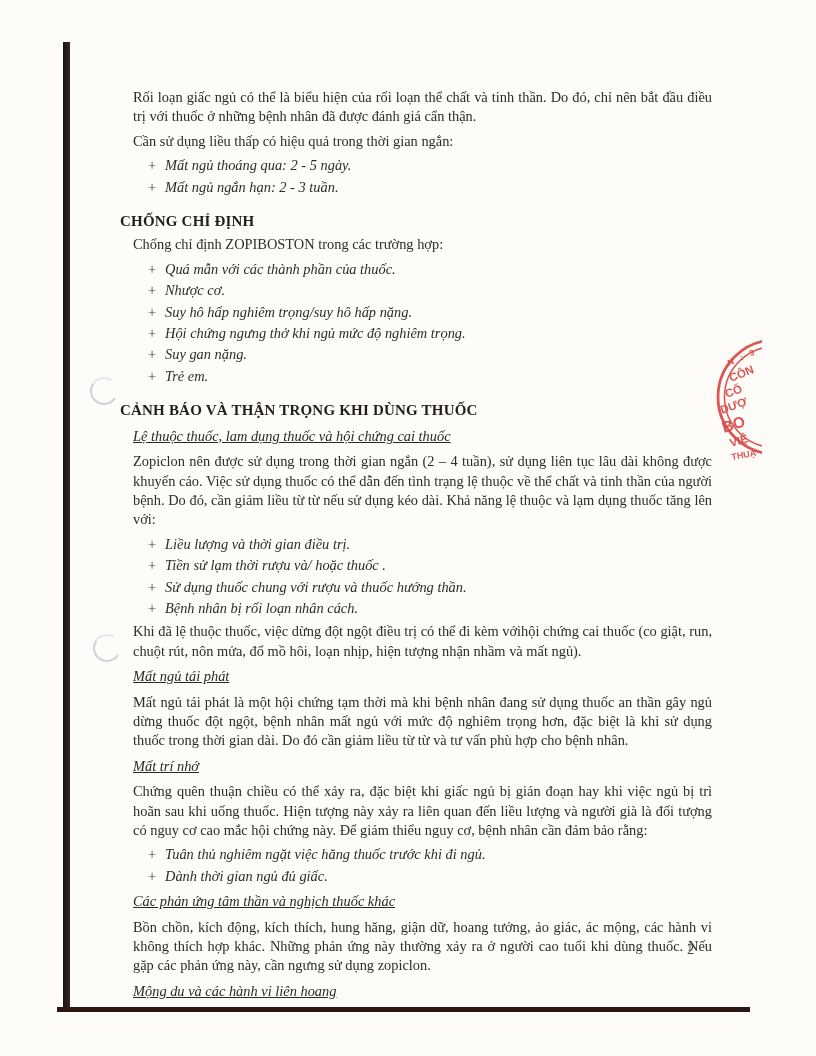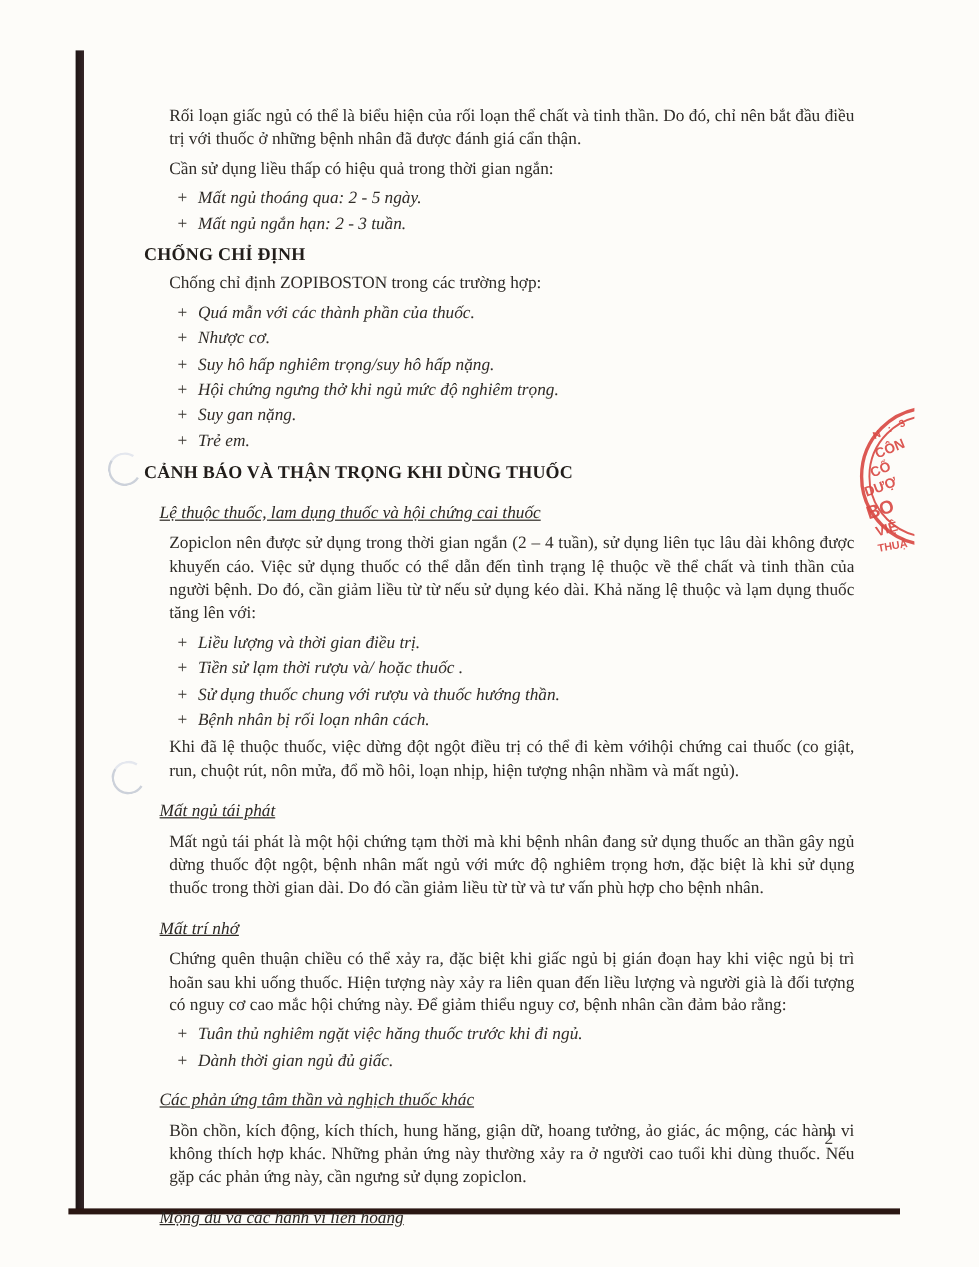--- a/index.html
+++ b/index.html
@@ -22,27 +22,27 @@
     position:absolute;width:24px;height:24px;border-radius:50%;
     border:2px solid #ccd1da;border-right-color:transparent;border-top-color:#e4e7ee;
     transform:rotate(-12deg);
   }
   .punch-1{left:90px;top:377px;}
   .punch-2{left:93px;top:634px;}
   .content{
     position:absolute;left:133px;top:88px;width:579px;
     font-size:14.4px;line-height:19.4px;color:#2f2b27;text-align:justify;
   }
-  .content p{margin:0 0 5px 8px;font-family:Liberation Serif, serif;}
+  .content p{margin:0 0 5px 0;font-family:Liberation Serif, serif;}
   .section-heading{
-    font-weight:bold;font-size:15px;color:#211d1a;margin:7px 0 4px -13px;
+    font-weight:bold;font-size:15px;color:#211d1a;margin:15px 0 4px -13px;
     text-align:left;letter-spacing:.2px;
   }
   .subheading{
-    font-style:italic;text-decoration:underline;margin:14px 0 6px 0;
+    font-style:italic;text-decoration:underline;margin:6px 0 6px 0;
     text-align:left;color:#2c2824;
   }
   ul.bullets{list-style:none;margin:0 0 4px 0;padding:0;text-align:left;}
   ul.bullets li{display:flex;margin:2px 0;}
   ul.bullets .plus{flex:none;width:17px;margin-left:15px;color:#3a3631;}
   ul.bullets .txt{flex:1;font-style:italic;}
   .page-number{
     position:absolute;left:687px;top:941px;font-size:14.5px;color:#44403c;
   }
   .stamp{

